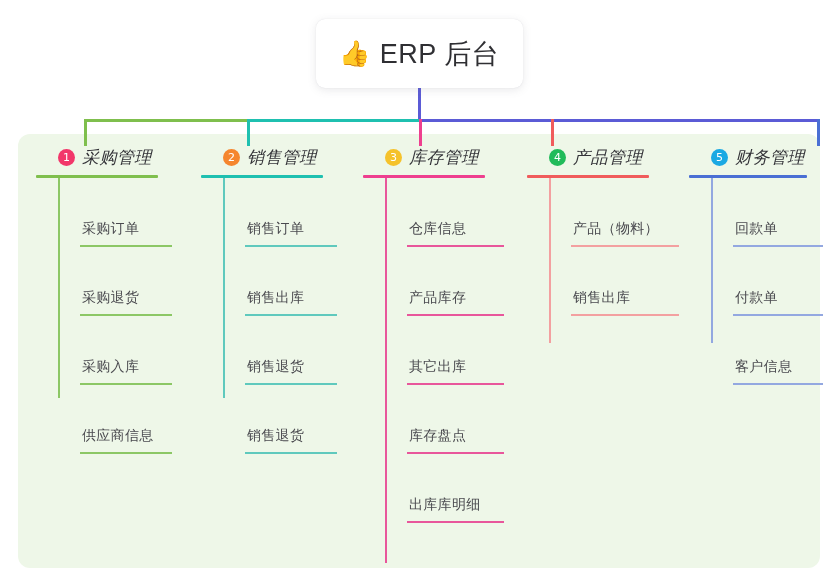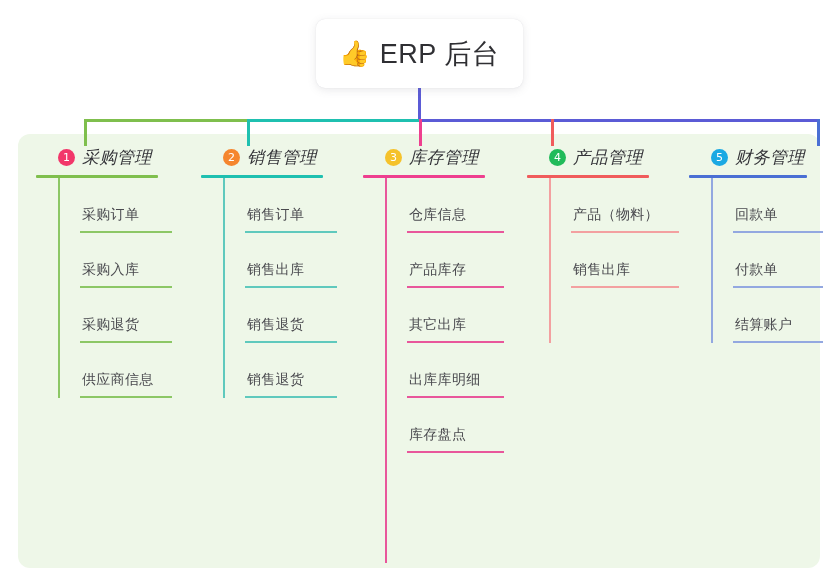--- a/index.html
+++ b/index.html
@@ -106,21 +106,21 @@
     padding-left: 22px;
   }
   .spine {
     position: absolute;
     left: 22px;
     top: 0;
     width: 2px;
   }
   .leaf {
     position: relative;
-    height: 55px;
+    height: 69px;
   }
   .leaf-label {
     position: absolute;
     left: 24px;
     bottom: 9px;
     font-size: 14px;
     color: #4a4a4f;
     white-space: nowrap;
     letter-spacing: 0.3px;
   }
@@ -160,25 +160,25 @@
         <span class="col-title">采购管理</span>
       </div>
       <div class="col-rule" style="background: rgb(127, 191, 77); width: 122px;"></div>
       <div class="leaves">
         <div class="spine" style="background: rgb(140, 199, 101); height: 220px;"></div>
         <div class="leaf">
           <span class="leaf-label">采购订单</span>
           <div class="leaf-rule" style="background: rgb(140, 199, 101); width: 92px;"></div>
         </div>
         <div class="leaf">
+          <span class="leaf-label">采购退货</span>
+          <div class="leaf-rule" style="background: rgb(140, 199, 101); width: 92px;"></div>
+        </div>
+        <div class="leaf">
           <span class="leaf-label">采购入库</span>
-          <div class="leaf-rule" style="background: rgb(140, 199, 101); width: 92px;"></div>
-        </div>
-        <div class="leaf">
-          <span class="leaf-label">采购退货</span>
           <div class="leaf-rule" style="background: rgb(140, 199, 101); width: 92px;"></div>
         </div>
         <div class="leaf">
           <span class="leaf-label">供应商信息</span>
           <div class="leaf-rule" style="background: rgb(140, 199, 101); width: 92px;"></div>
         </div>
       </div>
     </div>
     <div class="column" style="left: 201px; width: 150px;">
       <div class="col-header">
@@ -220,25 +220,25 @@
         </div>
         <div class="leaf">
           <span class="leaf-label">产品库存</span>
           <div class="leaf-rule" style="background: rgb(232, 86, 155); width: 97px;"></div>
         </div>
         <div class="leaf">
           <span class="leaf-label">其它出库</span>
           <div class="leaf-rule" style="background: rgb(232, 86, 155); width: 97px;"></div>
         </div>
         <div class="leaf">
+          <span class="leaf-label">库存盘点</span>
+          <div class="leaf-rule" style="background: rgb(232, 86, 155); width: 97px;"></div>
+        </div>
+        <div class="leaf">
           <span class="leaf-label">出库库明细</span>
-          <div class="leaf-rule" style="background: rgb(232, 86, 155); width: 97px;"></div>
-        </div>
-        <div class="leaf">
-          <span class="leaf-label">库存盘点</span>
           <div class="leaf-rule" style="background: rgb(232, 86, 155); width: 97px;"></div>
         </div>
       </div>
     </div>
     <div class="column" style="left: 527px; width: 160px;">
       <div class="col-header">
         <span class="badge" style="background: rgb(33, 187, 90);">4</span>
         <span class="col-title">产品管理</span>
       </div>
       <div class="col-rule" style="background: rgb(240, 92, 92); width: 122px;"></div>
@@ -264,18 +264,18 @@
         <div class="spine" style="background: rgb(147, 168, 224); height: 165px;"></div>
         <div class="leaf">
           <span class="leaf-label">回款单</span>
           <div class="leaf-rule" style="background: rgb(147, 168, 224); width: 90px;"></div>
         </div>
         <div class="leaf">
           <span class="leaf-label">付款单</span>
           <div class="leaf-rule" style="background: rgb(147, 168, 224); width: 90px;"></div>
         </div>
         <div class="leaf">
-          <span class="leaf-label">结算账户</span>
+          <span class="leaf-label">客户信息</span>
           <div class="leaf-rule" style="background: rgb(147, 168, 224); width: 90px;"></div>
         </div>
       </div>
     </div>
   </div>
 
 </body></html>

